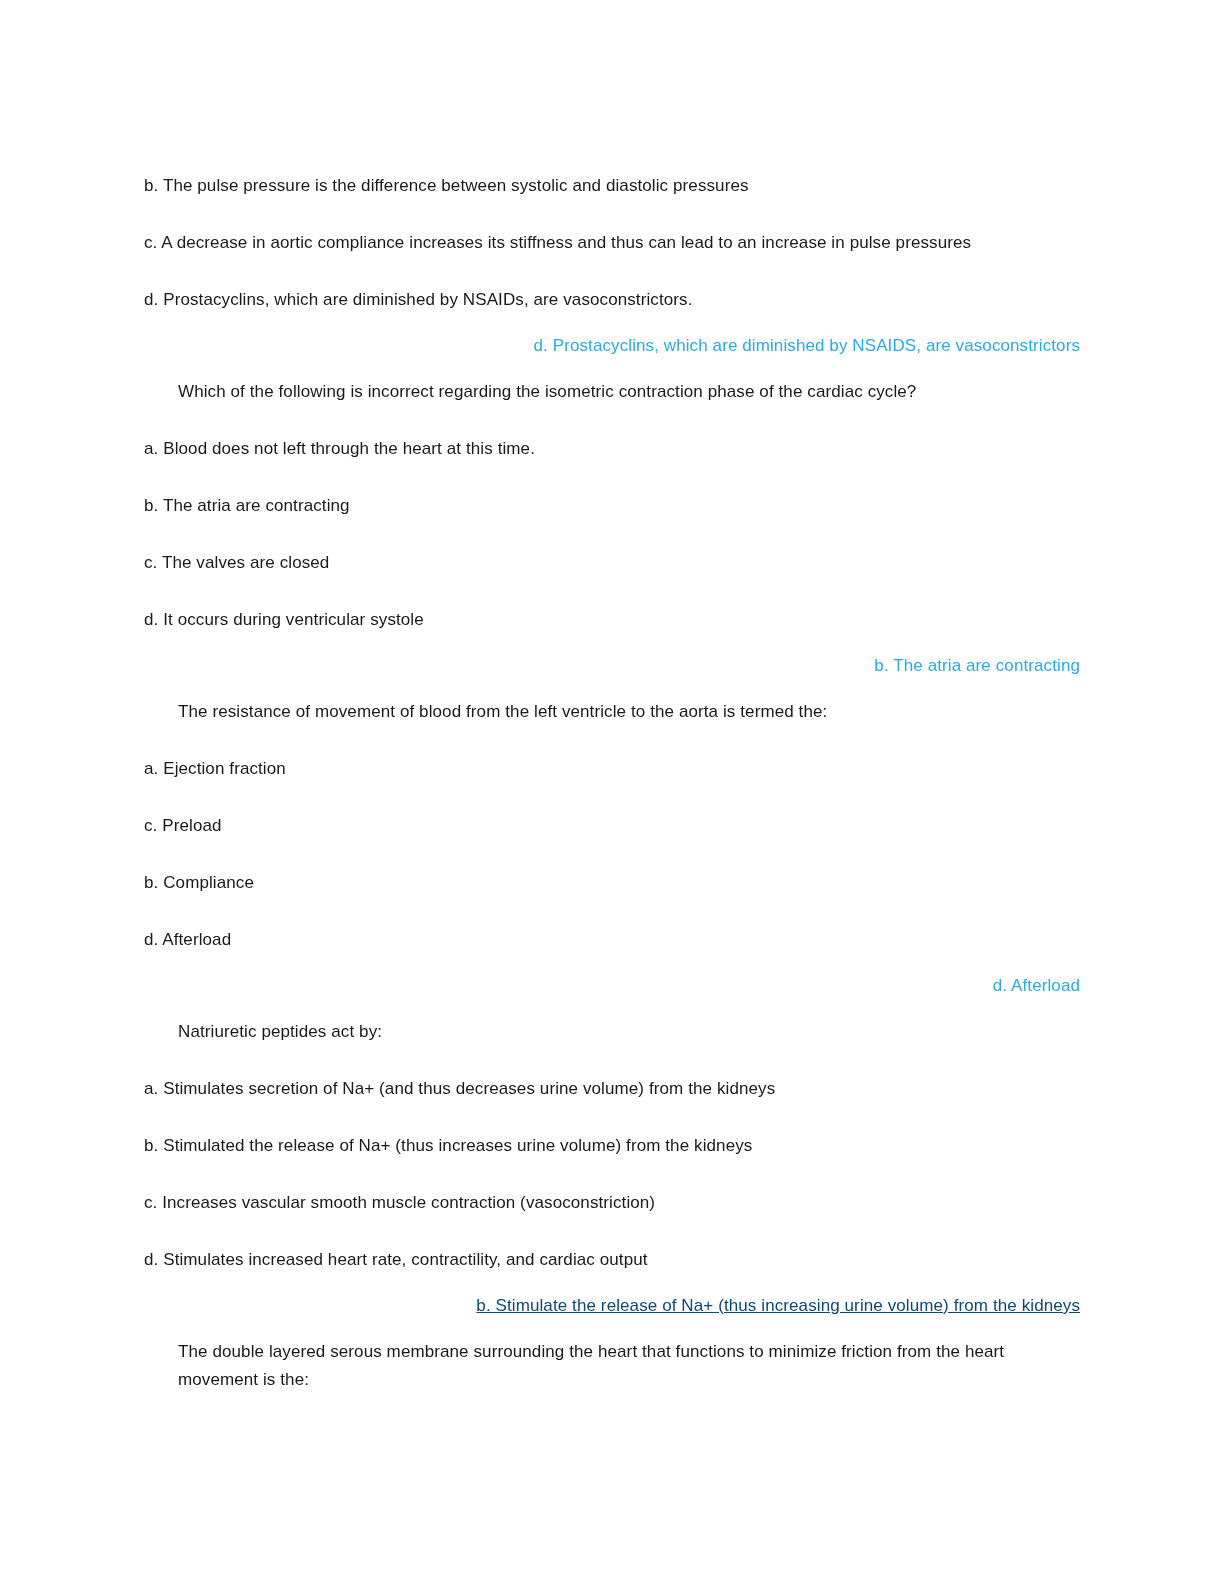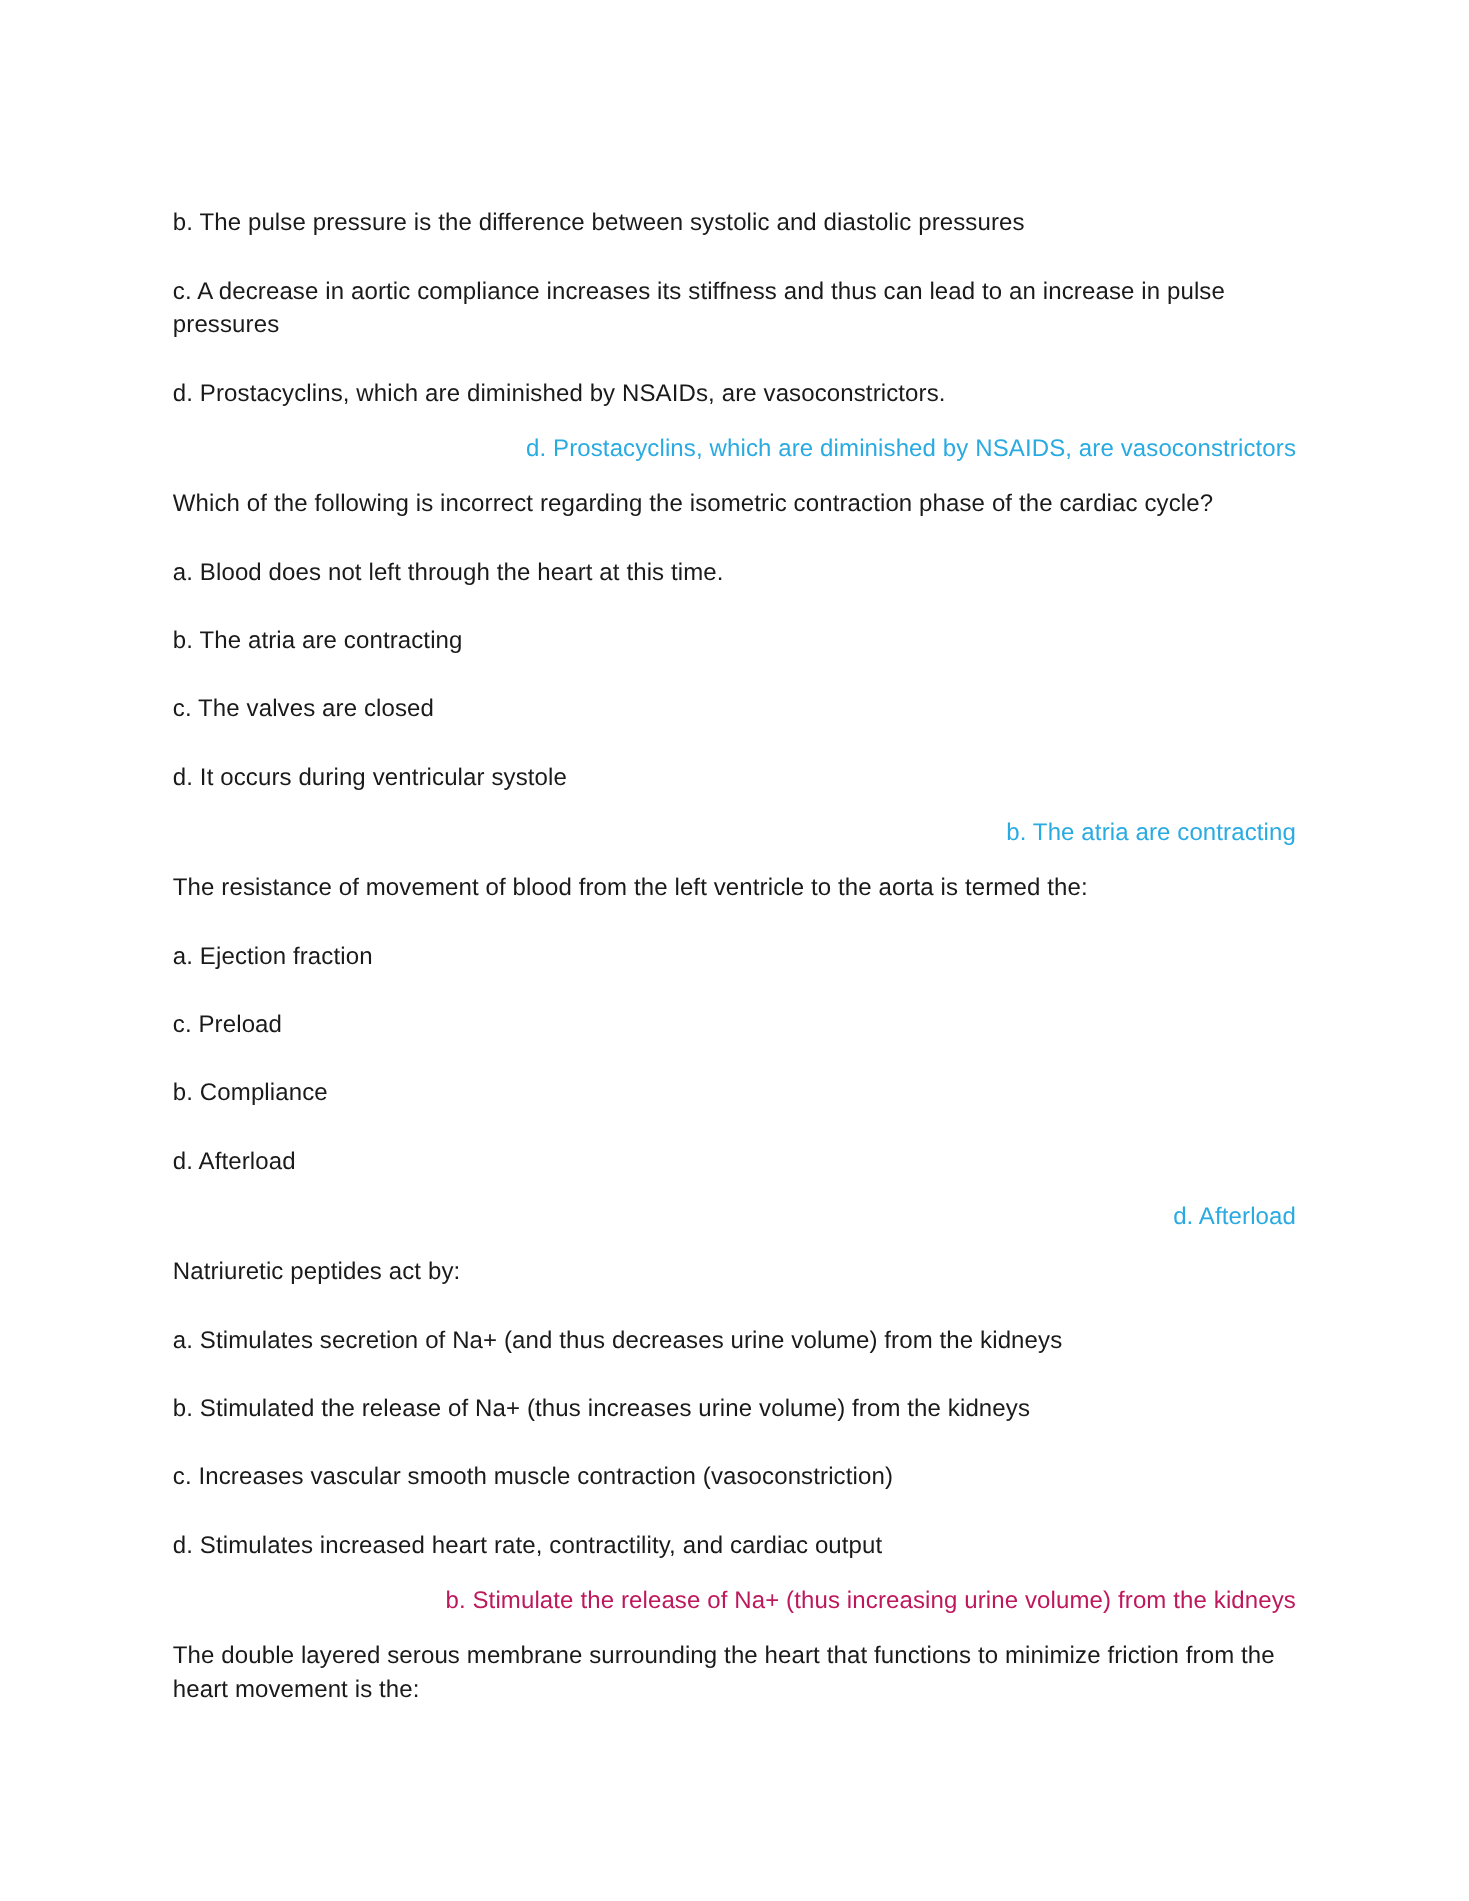--- a/index.html
+++ b/index.html
@@ -9,38 +9,39 @@
   }
   .page {
     position: relative;
     width: 1224px;
     min-height: 1584px;
     margin: 0 auto;
     background: #ffffff;
     box-sizing: border-box;
     padding: 172px 144px 120px 144px;
     font-family: "Liberation Sans", "DejaVu Sans", sans-serif;
-    font-size: 20px;
+    font-size: 17px;
     line-height: 28px;
     color: #1a1a1a;
   }
   .para {
     margin: 29px 0 0 0;
     white-space: normal;
     letter-spacing: 0.1px;
   }
   .para:first-child {
     margin-top: 0;
   }
   .para.answer {
     margin-top: 18px;
     text-align: right;
   }
   .para.after-answer {
     margin-top: 18px;
+    margin-left: 34px;
   }
 </style>
 </head>
 <body>
 
 <div class="page">
   <div id="content">
       <p class="para">b. The pulse pressure is the difference between systolic and diastolic pressures</p>
       <p class="para">c. A decrease in aortic compliance increases its stiffness and thus can lead to an increase in pulse pressures</p>
       <p class="para">d. Prostacyclins, which are diminished by NSAIDs, are vasoconstrictors.</p>
@@ -55,16 +56,16 @@
       <p class="para">a. Ejection fraction</p>
       <p class="para">c. Preload</p>
       <p class="para">b. Compliance</p>
       <p class="para">d. Afterload</p>
       <p class="para answer" style="color: rgb(41, 171, 226);">d. Afterload</p>
       <p class="para after-answer">Natriuretic peptides act by:</p>
       <p class="para">a. Stimulates secretion of Na+ (and thus decreases urine volume) from the kidneys</p>
       <p class="para">b. Stimulated the release of Na+ (thus increases urine volume) from the kidneys</p>
       <p class="para">c. Increases vascular smooth muscle contraction (vasoconstriction)</p>
       <p class="para">d. Stimulates increased heart rate, contractility, and cardiac output</p>
-      <p class="para answer" style="color: #be185d;">b. Stimulate the release of Na+ (thus increasing urine volume) from the kidneys</p>
+      <p class="para answer" style="color: #0c4a6e; text-decoration: underline;">b. Stimulate the release of Na+ (thus increasing urine volume) from the kidneys</p>
       <p class="para after-answer">The double layered serous membrane surrounding the heart that functions to minimize friction from the heart movement is the:</p>
     </div>
 </div>
 
 </body></html>

